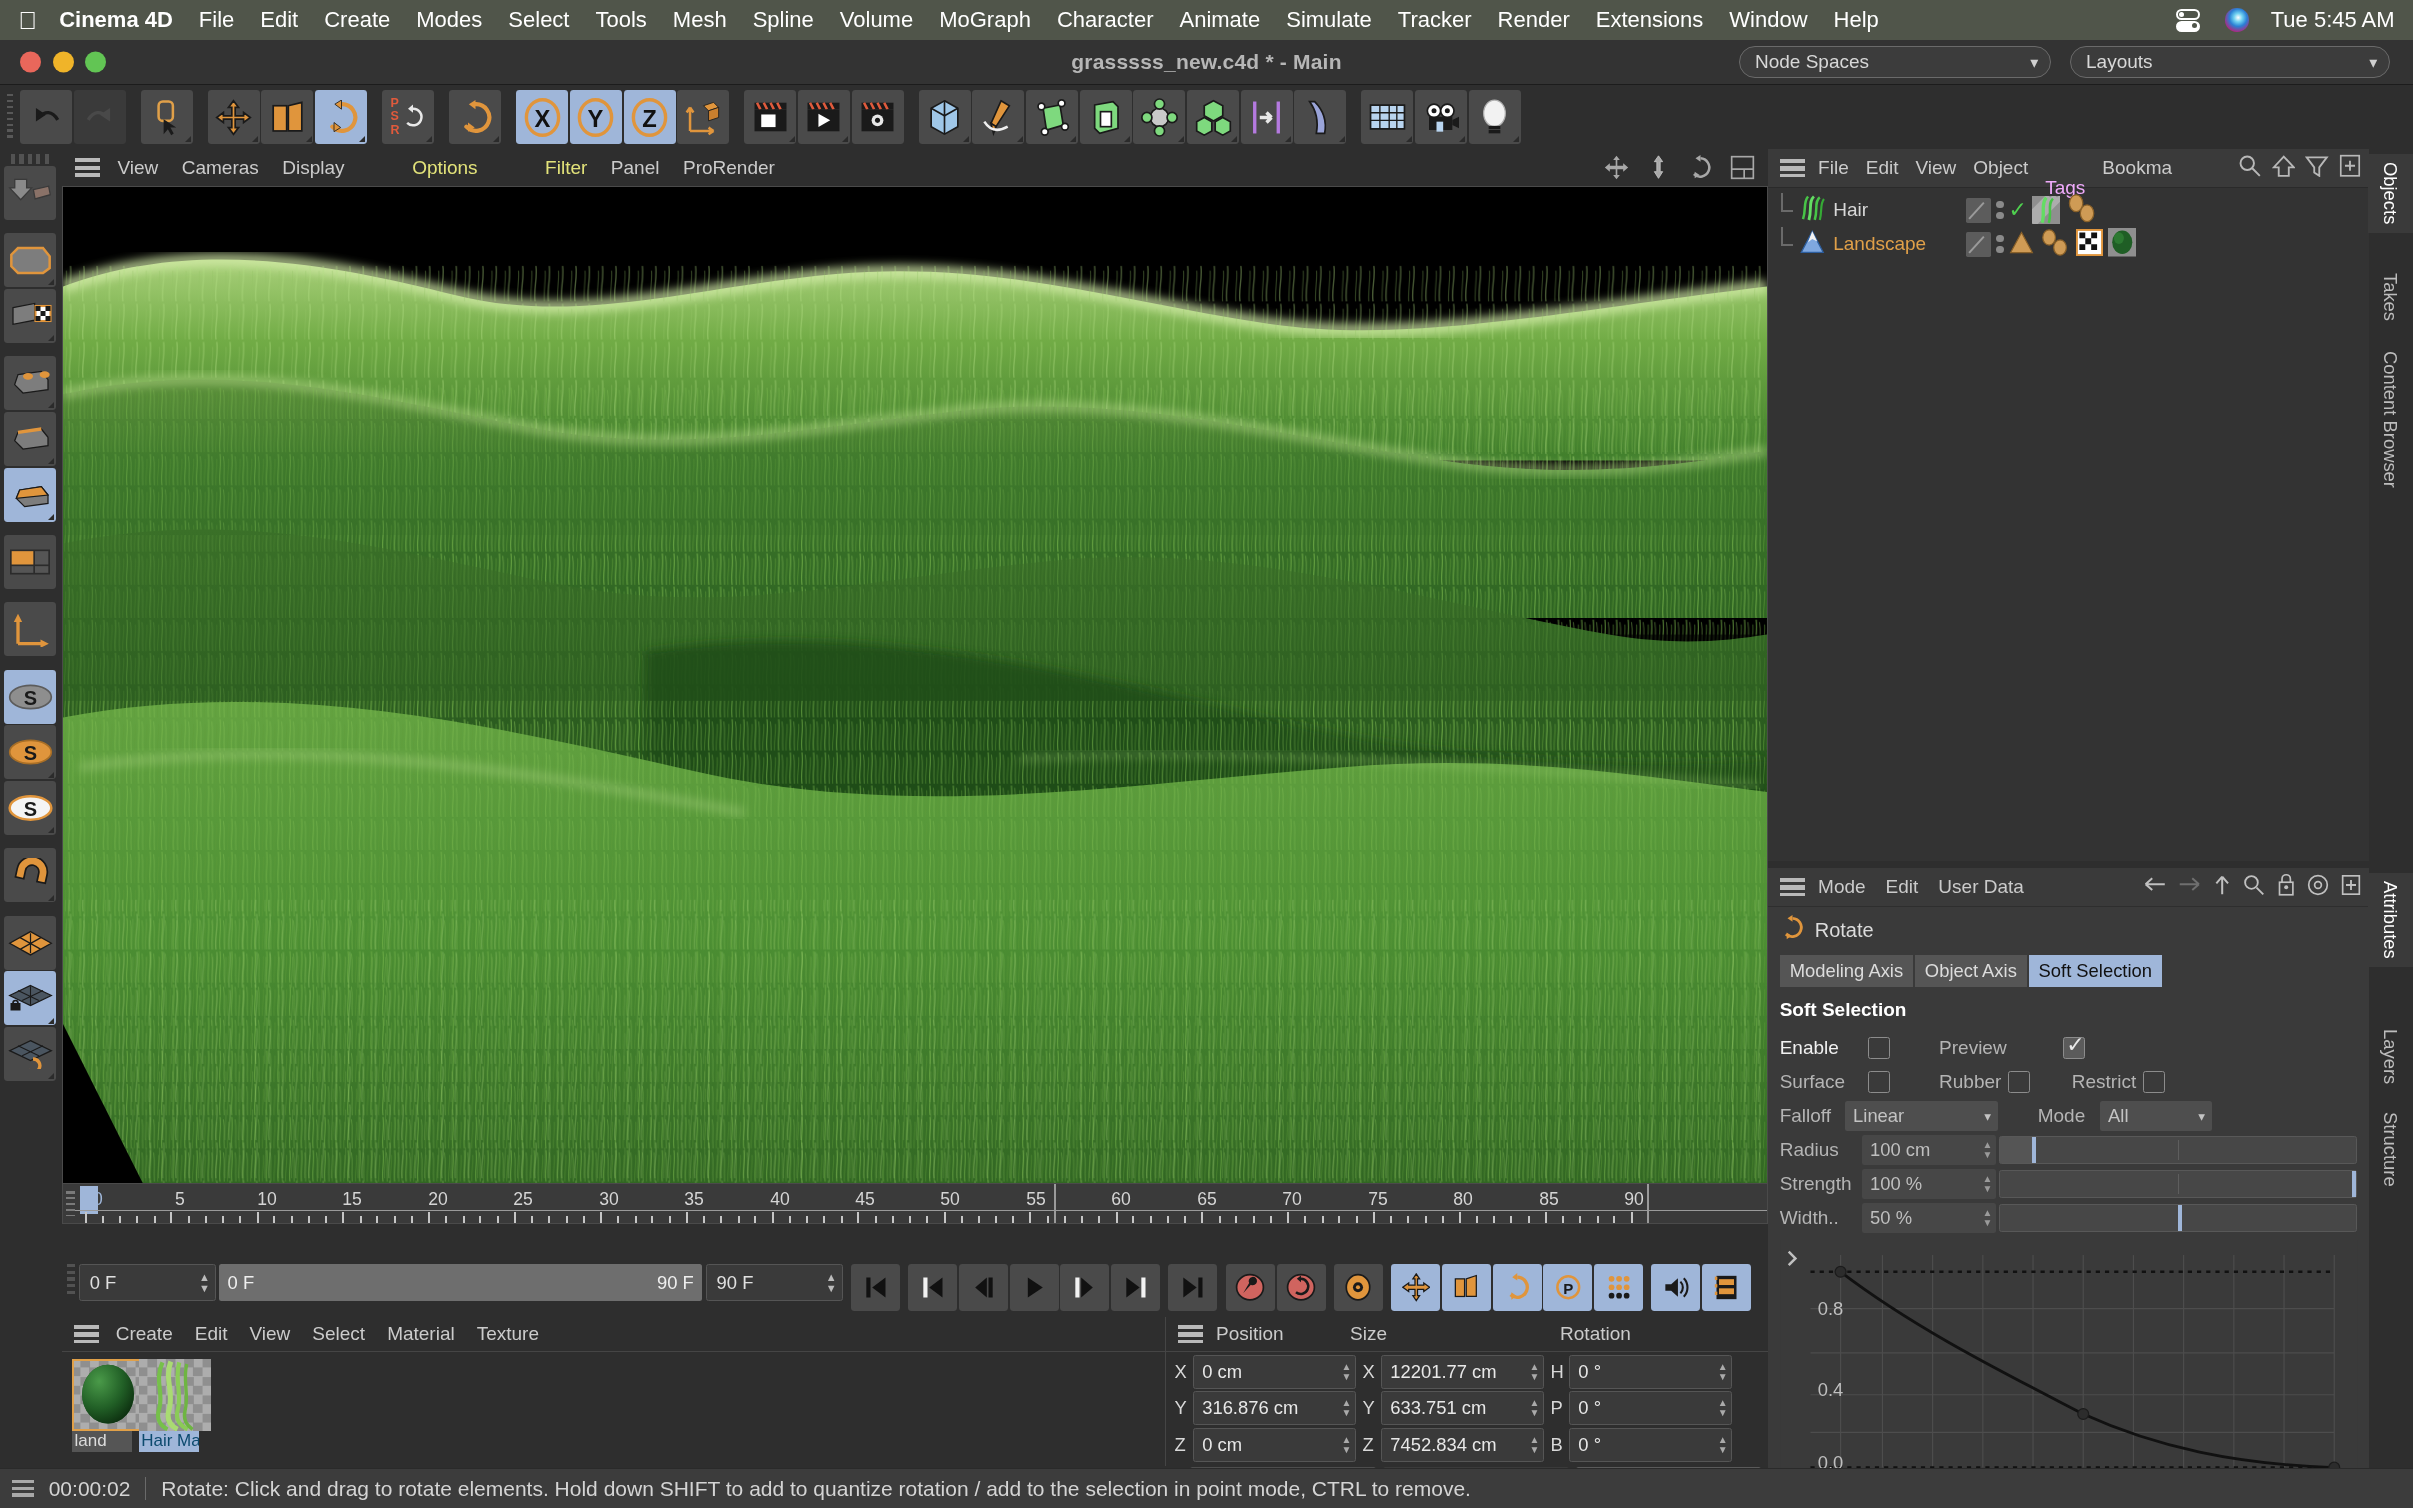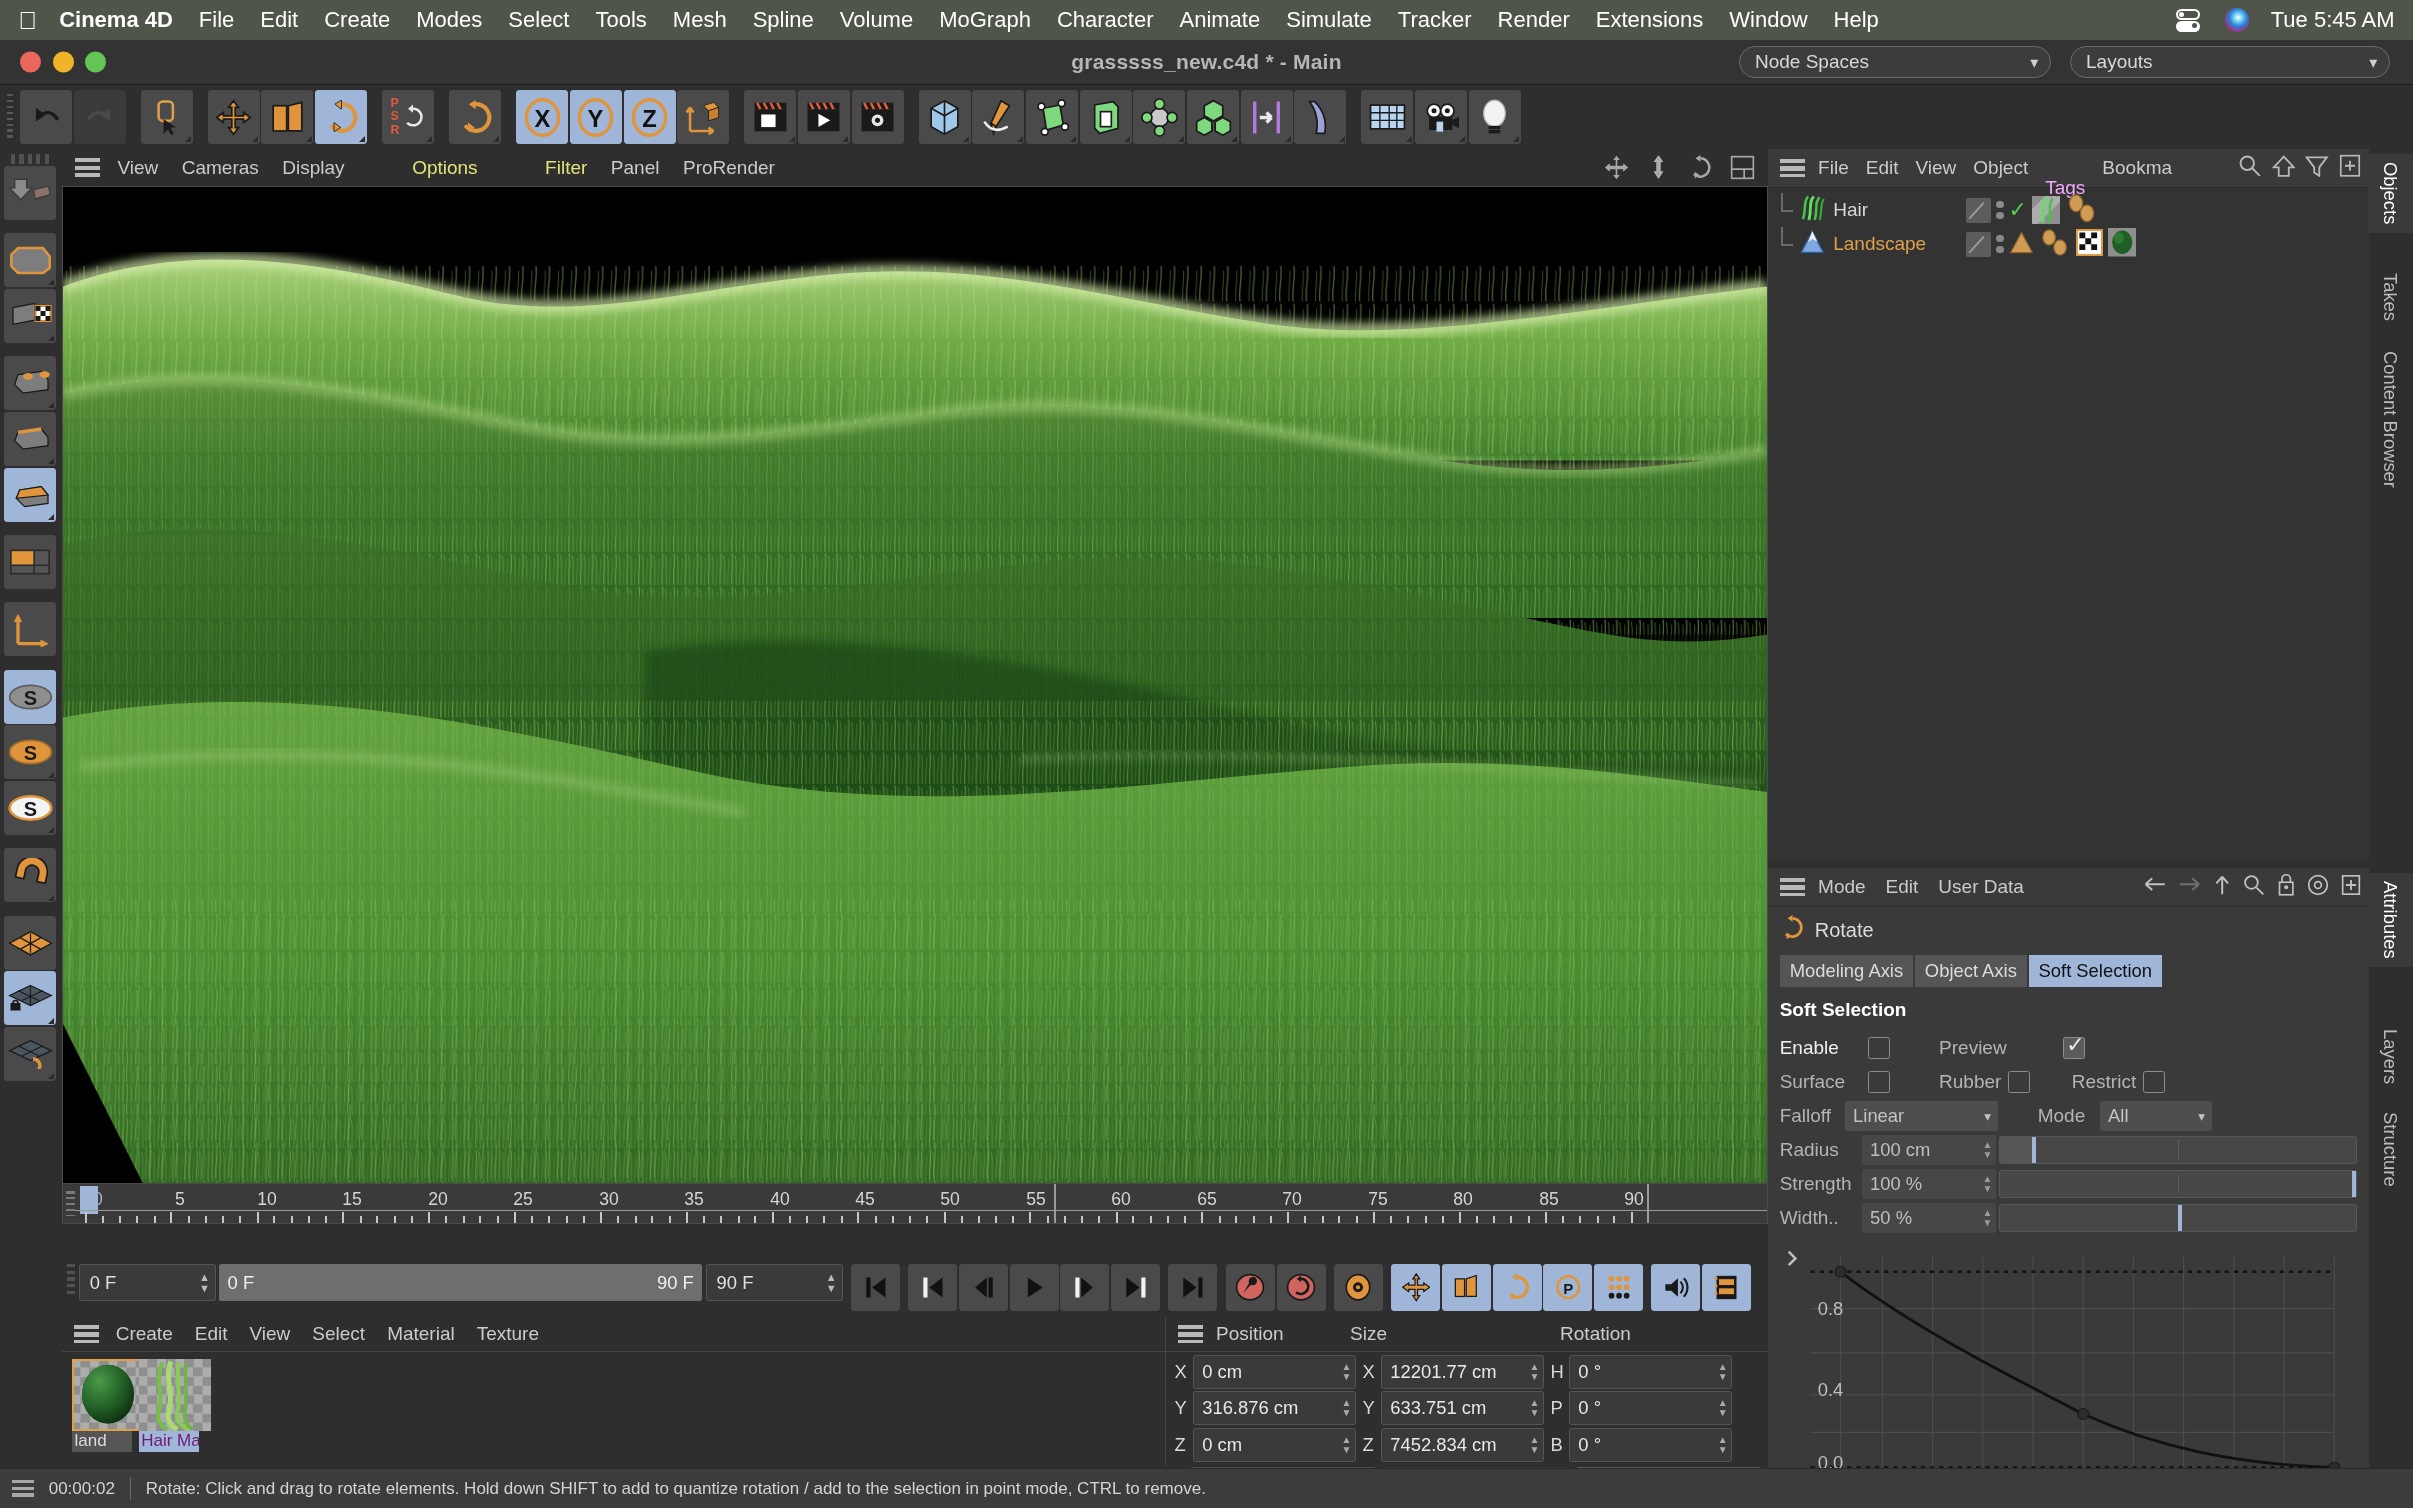--- a/index.html
+++ b/index.html
@@ -182,21 +182,21 @@
     background: repeating-linear-gradient(to bottom, #b9b9b9 0 4.2px, transparent 4.2px 7.5px); }
   .matmenu .mi { margin-right: 22px; }
   .matgrid { display: flex; gap: 6.7px; padding: 6.7px 0 0 10px; }
   .matitem { width: 60px; }
   .matthumb { width: 72px; height: 72px; position: relative; overflow: hidden;
     background:
       repeating-conic-gradient(#8f8f8f 0% 25%, #adadad 0% 50%) 50%/18.4px 18.4px; }
   .matitem.sel .matthumb { outline: 2.5px solid #e0a049; outline-offset: -2.5px; }
   .matlabel { font-size: 17px; color: #dcdcdc; background:#555; padding: 0.8px 2.5px;
      white-space: nowrap; overflow: hidden; }
-  .matlabel.sel { background: #9fb6d9; color: #701a75; }
+  .matlabel.sel { background: #9fb6d9; color: #0c4a6e; }
 
   
   .coords {
     position: absolute; right: 645px; top: 1168px; width: 603px; height: 149px;
     background: #2e2e2e; border-left: 0.8px solid #454545;
   }
   .coordhdr { height: 35px; display: flex; align-items: center; padding-left: 11.7px;
      color: #cbcbcb; font-size: 19px; border-bottom: 0.8px solid #454545; }
   .coordhdr .ham { width: 25px; height: 18.4px; margin-right: 13.4px;
     background: repeating-linear-gradient(to bottom, #b9b9b9 0 4.2px, transparent 4.2px 7.5px); }
@@ -290,21 +290,21 @@
   
   .vtabs { position: absolute; right: 0; top: 0; width: 44px; bottom: 0; background: #2e2e2e; }
   .vtab { position: absolute; right: 0; writing-mode: vertical-rl;
      font-size: 18.4px; color: #bdbdbd; padding: 8.4px 11.7px; }
   .vtab.active { background: #3a3a3a; color: #ffffff; }
 
   
   .statusbar {
     position: absolute; left: 0; bottom: 0; width: 2413px; height: 40px;
     background: #3c3c3c; display: flex; align-items: center; padding-left: 11.7px;
-    color: #d4d4d4; font-size: 17px; border-top: 0.8px solid #2a2a2a;
+    color: #d4d4d4; font-size: 21px; border-top: 0.8px solid #2a2a2a;
   }
   .statusbar .ham { width: 22px; height: 17px; margin-right: 15px;
     background: repeating-linear-gradient(to bottom, #a8a8a8 0 3.4px, transparent 3.4px 6.7px); }
   .statusbar .tc { margin-right: 15px; }
   .statusbar .sep { width: 0.8px; height: 23.5px; background: #6a6a6a; margin-right: 15px; }
 </style>
 </head>
 <body>
 
 <div class="app">

